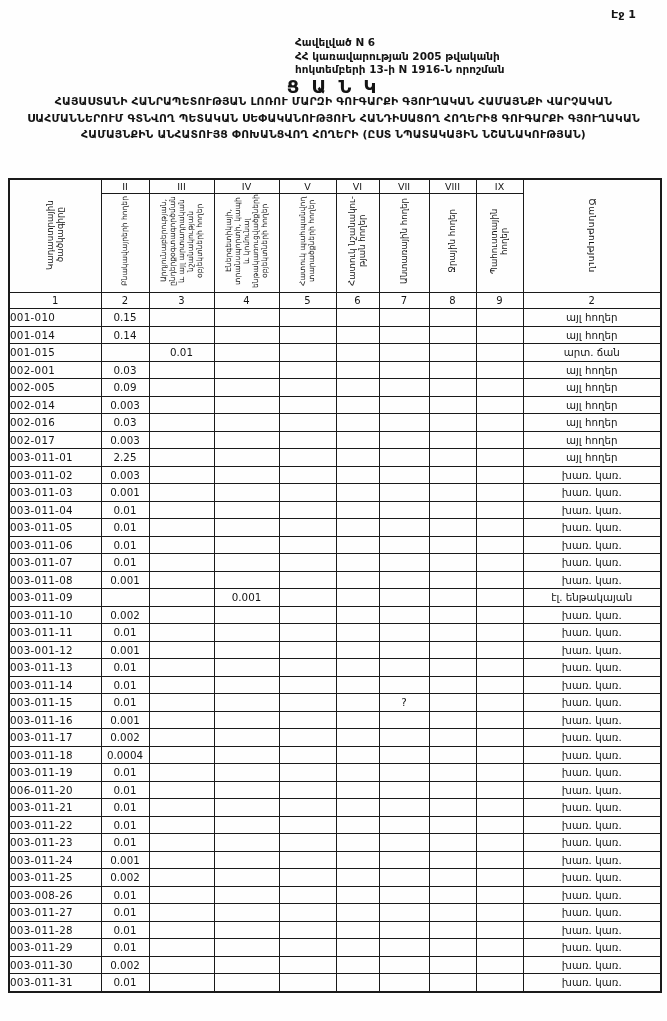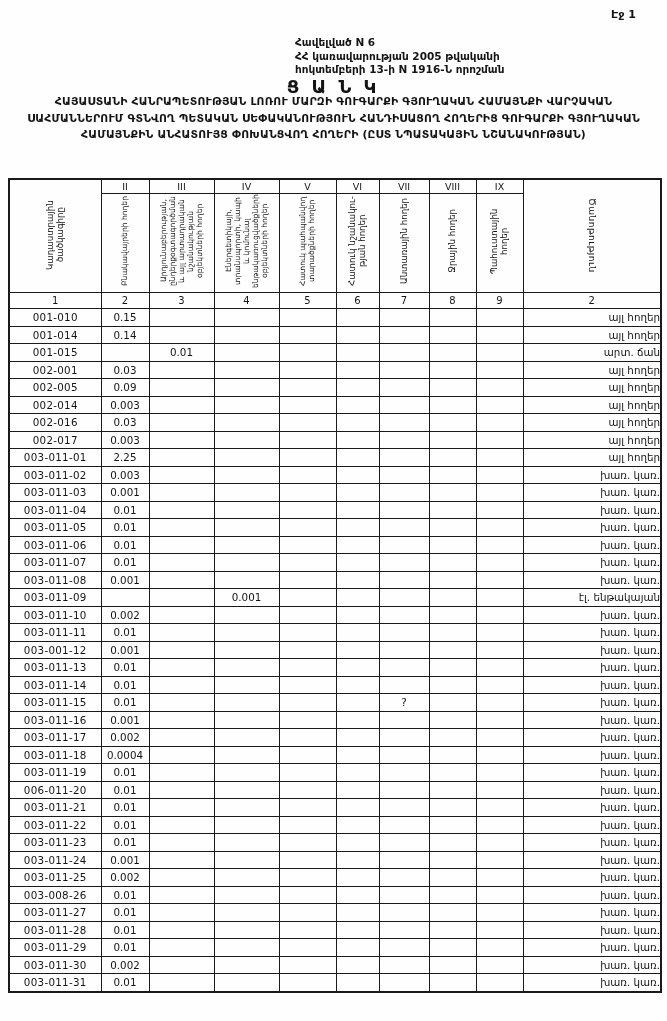--- a/index.html
+++ b/index.html
@@ -56,23 +56,23 @@
     white-space:normal;
   }
   .rot.big{font-size:8.6px;}
   .rot.down{
     transform:none;
     font-size:9px;
     letter-spacing:0.5px;
   }
 
   tr.body-row td{height:16.5px;font-size:10.3px;vertical-align:middle;}
-  td.code{text-align:center;padding-left:3px;letter-spacing:0.3px;}
+  td.code{text-align:left;padding-left:3px;letter-spacing:0.3px;}
   td.val{text-align:center;}
-  td.note{text-align:right;padding-left:4px;font-size:10px;}
+  td.note{text-align:center;padding-left:4px;font-size:10px;}
 </style>
 </head>
 <body>
 
 <div id="page">
 
   <div class="page-num">Էջ 1</div>
 
   <div class="annex">
     <div>Հավելված N 6</div>

